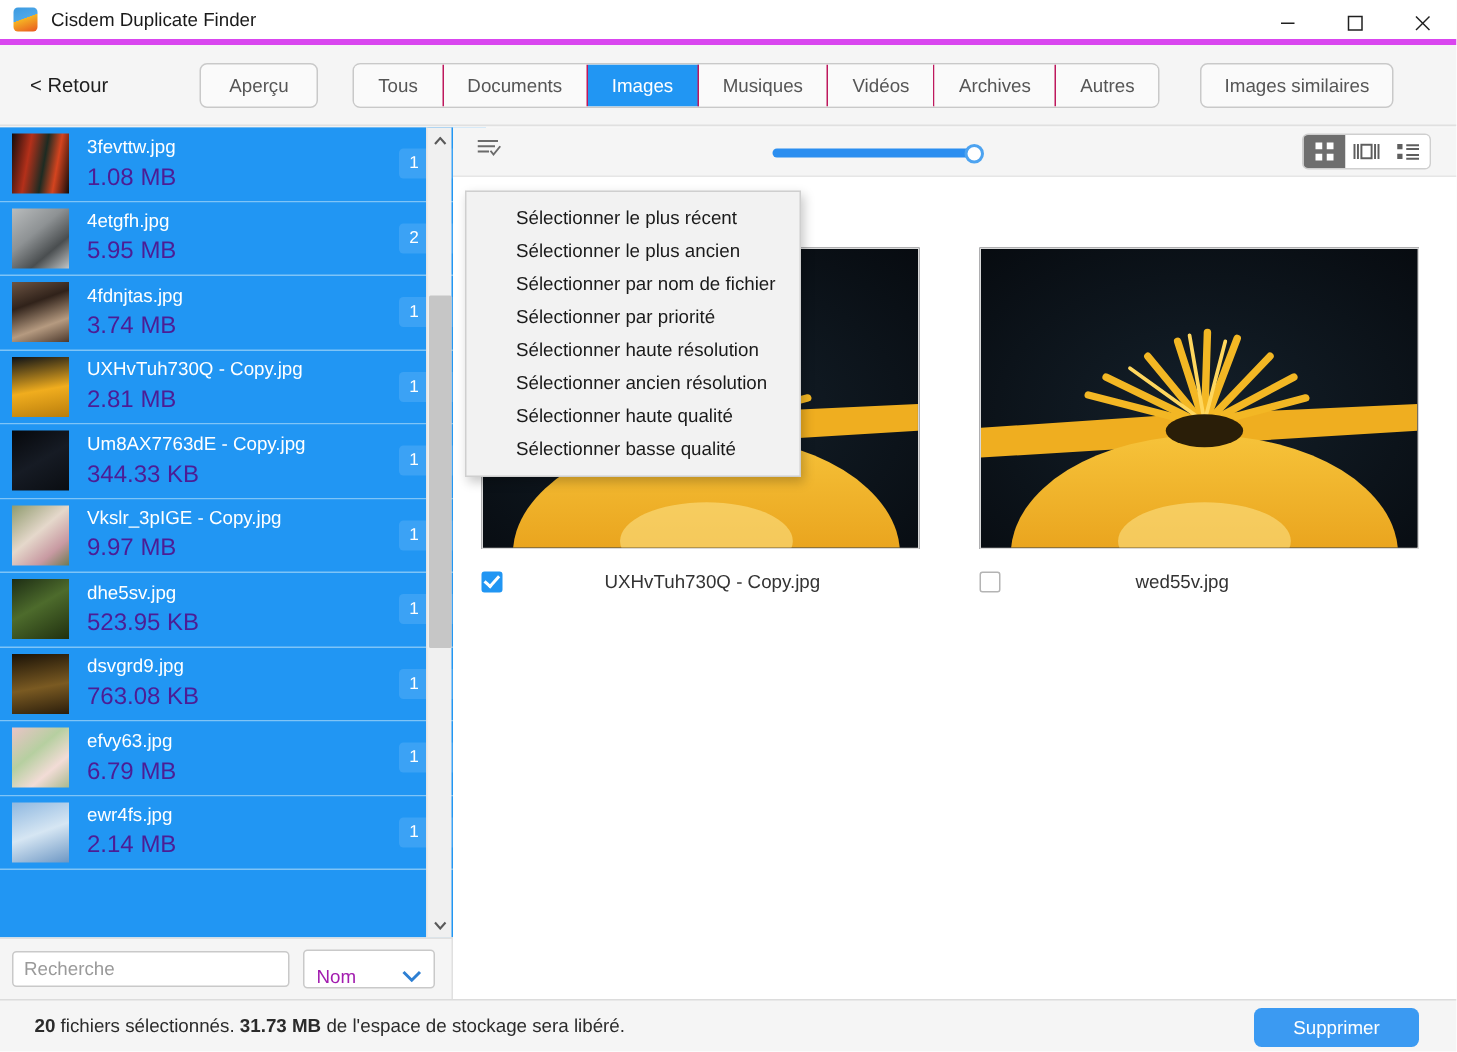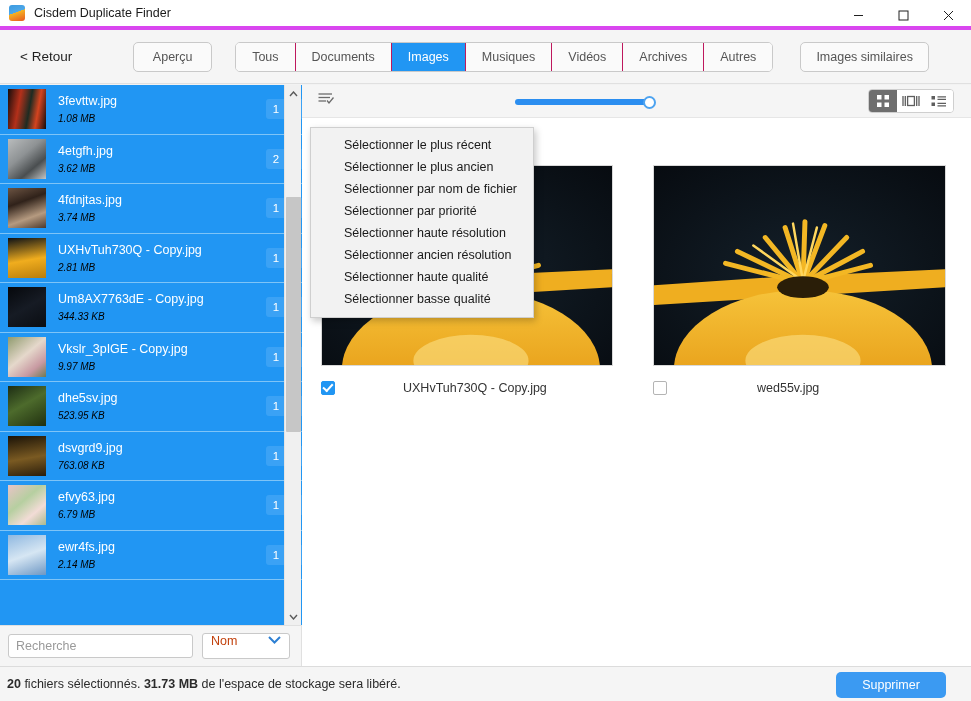--- a/index.html
+++ b/index.html
@@ -72,21 +72,21 @@
   }
   .thumb {
     width: 38px; height: 40px; margin-left: 8px; flex: none;
     background-size: cover; background-position: center; border: 0;
   }
   .file-meta { margin-left: 12px; flex: 1; min-width: 0; }
   .file-name {
     font-size: 12.5px; color: #ffffff; white-space: nowrap;
     overflow: hidden; text-overflow: ellipsis;
   }
-  .file-size { font-size: 10px; color: #000000; margin-top: 5px; font-style: italic; }
+  .file-size { font-size: 16px; color: #4c1d95; margin-top: 5px; }
   .count-badge {
     margin-right: 18px; display: flex; height: 20px; border-radius: 3px;
     overflow: hidden; background: #3ba2f5; flex: none;
   }
   .count-cell {
     width: 20px; display: flex; align-items: center; justify-content: center;
     font-size: 11.5px; color: #ffffff;
   }
   .count-cell + .count-cell { border-left: 1px solid #64b5f7; }
 
@@ -113,22 +113,22 @@
     display: flex; align-items: center;
   }
   .search-input {
     margin-left: 8px; width: 185px; height: 24px; border: 1px solid #c9c9c9;
     border-radius: 3px; background: #ffffff; font-size: 12.5px; padding: 0 7px;
     font-family: inherit; color: #333;
   }
   .search-input::placeholder { color: #9a9a9a; }
   .sort-select {
     margin-left: 9px; width: 88px; height: 26px; border: 1px solid #c9c9c9;
-    border-radius: 3px; background: #ffffff; display: flex; align-items: flex-start;
-    padding: 0 8px; font-size: 12.5px; color: #c2410c; cursor: pointer;
+    border-radius: 3px; background: #ffffff; display: flex; align-items: flex-end;
+    padding: 0 8px; font-size: 12.5px; color: #a21caf; cursor: pointer;
   }
   .sort-caret { margin-left: auto; color: #2d7fd3; font-size: 11px; }
 
   
   .content {
     position: absolute; left: 302px; top: 85px; width: 669px; height: 581px;
     background: #ffffff;
   }
   .content-toolbar {
     position: absolute; left: 0; top: 0; width: 669px; height: 33px;
@@ -186,21 +186,21 @@
   .menu-item {
     height: 22px; display: flex; align-items: center; padding-left: 33px;
     font-size: 12.5px; color: #1a1a1a; cursor: pointer; white-space: nowrap;
   }
 
   
   .statusbar {
     position: absolute; left: 0; top: 666px; width: 971px; height: 35px;
     background: #f5f5f5; border-top: 1px solid #dcdcdc; display: flex; align-items: center;
   }
-  .status-text { margin-left: 7px; font-size: 12.5px; color: #2b2b2b; }
+  .status-text { margin-left: 23px; font-size: 12.5px; color: #2b2b2b; }
   .status-text b { font-weight: bold; }
   .delete-btn {
     position: absolute; right: 25px; top: 5px; width: 110px; height: 26px;
     background: #3b9af2; color: #ffffff; border: none; border-radius: 5px;
     font-size: 12.5px; font-family: inherit; cursor: pointer;
   }
 </style>
 </head>
 <body>
 
@@ -253,21 +253,21 @@
         </div>
         <div class="count-badge">
           <div class="count-cell">1</div>
           <div class="count-cell">2</div>
         </div>
       </div>
       <div class="file-row">
         <div class="thumb" style="background: linear-gradient(140deg, rgb(185, 188, 189) 0%, rgb(142, 146, 148) 40%, rgb(74, 78, 80) 70%, rgb(194, 197, 198) 100%);"></div>
         <div class="file-meta">
           <div class="file-name">4etgfh.jpg</div>
-          <div class="file-size">3.62 MB</div>
+          <div class="file-size">5.95 MB</div>
         </div>
         <div class="count-badge">
           <div class="count-cell">2</div>
           <div class="count-cell">3</div>
         </div>
       </div>
       <div class="file-row">
         <div class="thumb" style="background: linear-gradient(160deg, rgb(108, 84, 67) 0%, rgb(48, 34, 26) 35%, rgb(181, 154, 128) 70%, rgb(75, 56, 44) 100%);"></div>
         <div class="file-meta">
           <div class="file-name">4fdnjtas.jpg</div>

